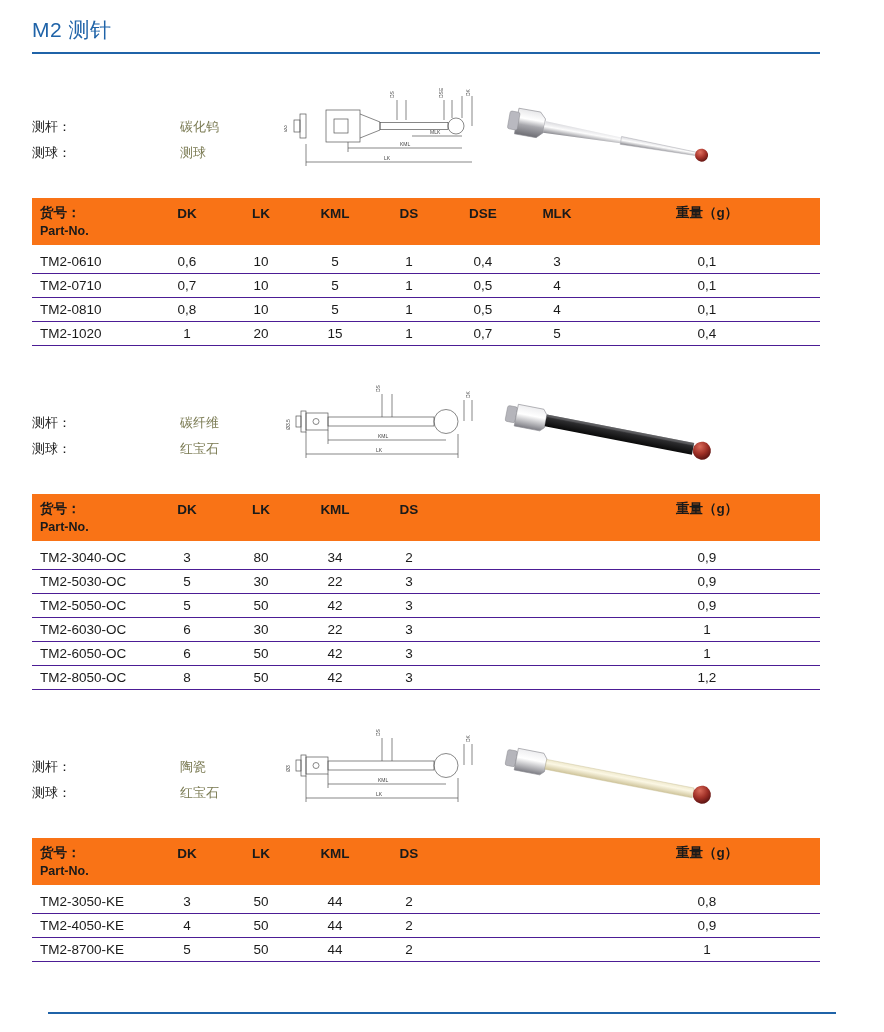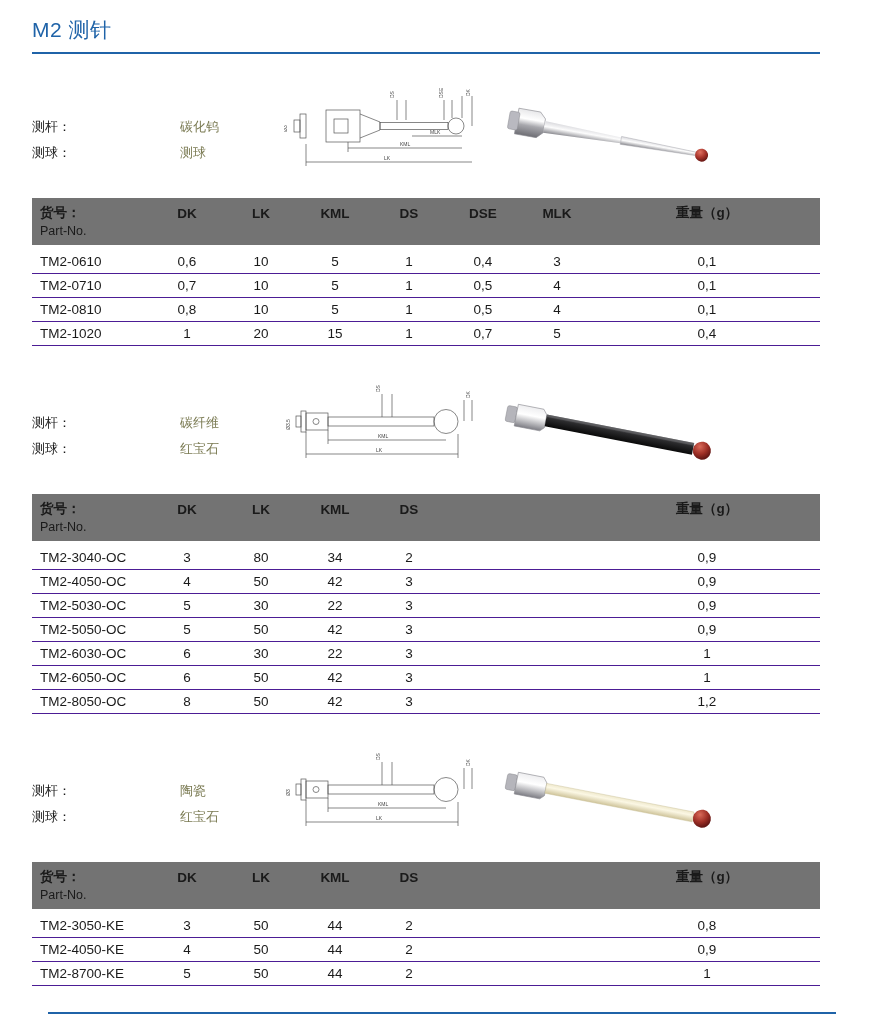--- a/index.html
+++ b/index.html
@@ -71,35 +71,35 @@
     flex: 1;
     height: 100px;
     position: relative;
   }
 
   table.spec {
     border-collapse: collapse;
     width: 788px;
     font-size: 13px;
   }
-  table.spec thead tr { background: #737373; }
+  table.spec thead tr { background: #f97316; }
   table.spec thead th {
     font-weight: bold;
     text-align: center;
     padding: 6px 0 2px 0;
     border: none;
     font-size: 13.5px;
   }
   table.spec thead th.partcol {
     text-align: left;
     padding-left: 8px;
     font-weight: bold;
   }
   table.spec thead tr.sub th {
-    font-weight: normal;
+    font-weight: bold;
     padding: 0 0 7px 0;
     font-size: 12.5px;
   }
   table.spec thead tr.sub th.partcol { text-align: left; padding-left: 8px; }
   table.spec tbody tr { border-bottom: 1px solid #4c1d95; }
   table.spec tbody tr:first-child td { padding-top: 9px; }
   table.spec tbody td {
     text-align: center;
     padding: 4px 0;
     font-size: 13.5px;
@@ -396,30 +396,20 @@
           <td class="partcol">TM2-3040-OC</td>
           <td>3</td>
           <td>80</td>
           <td>34</td>
           <td>2</td>
           <td></td>
           <td></td>
           <td>0,9</td>
         </tr>
         <tr>
-          <td class="partcol">TM2-4050-OC</td>
-          <td>4</td>
-          <td>50</td>
-          <td>42</td>
-          <td>3</td>
-          <td></td>
-          <td></td>
-          <td>0,9</td>
-        </tr>
-        <tr>
           <td class="partcol">TM2-5030-OC</td>
           <td>5</td>
           <td>30</td>
           <td>22</td>
           <td>3</td>
           <td></td>
           <td></td>
           <td>0,9</td>
         </tr>
         <tr>

